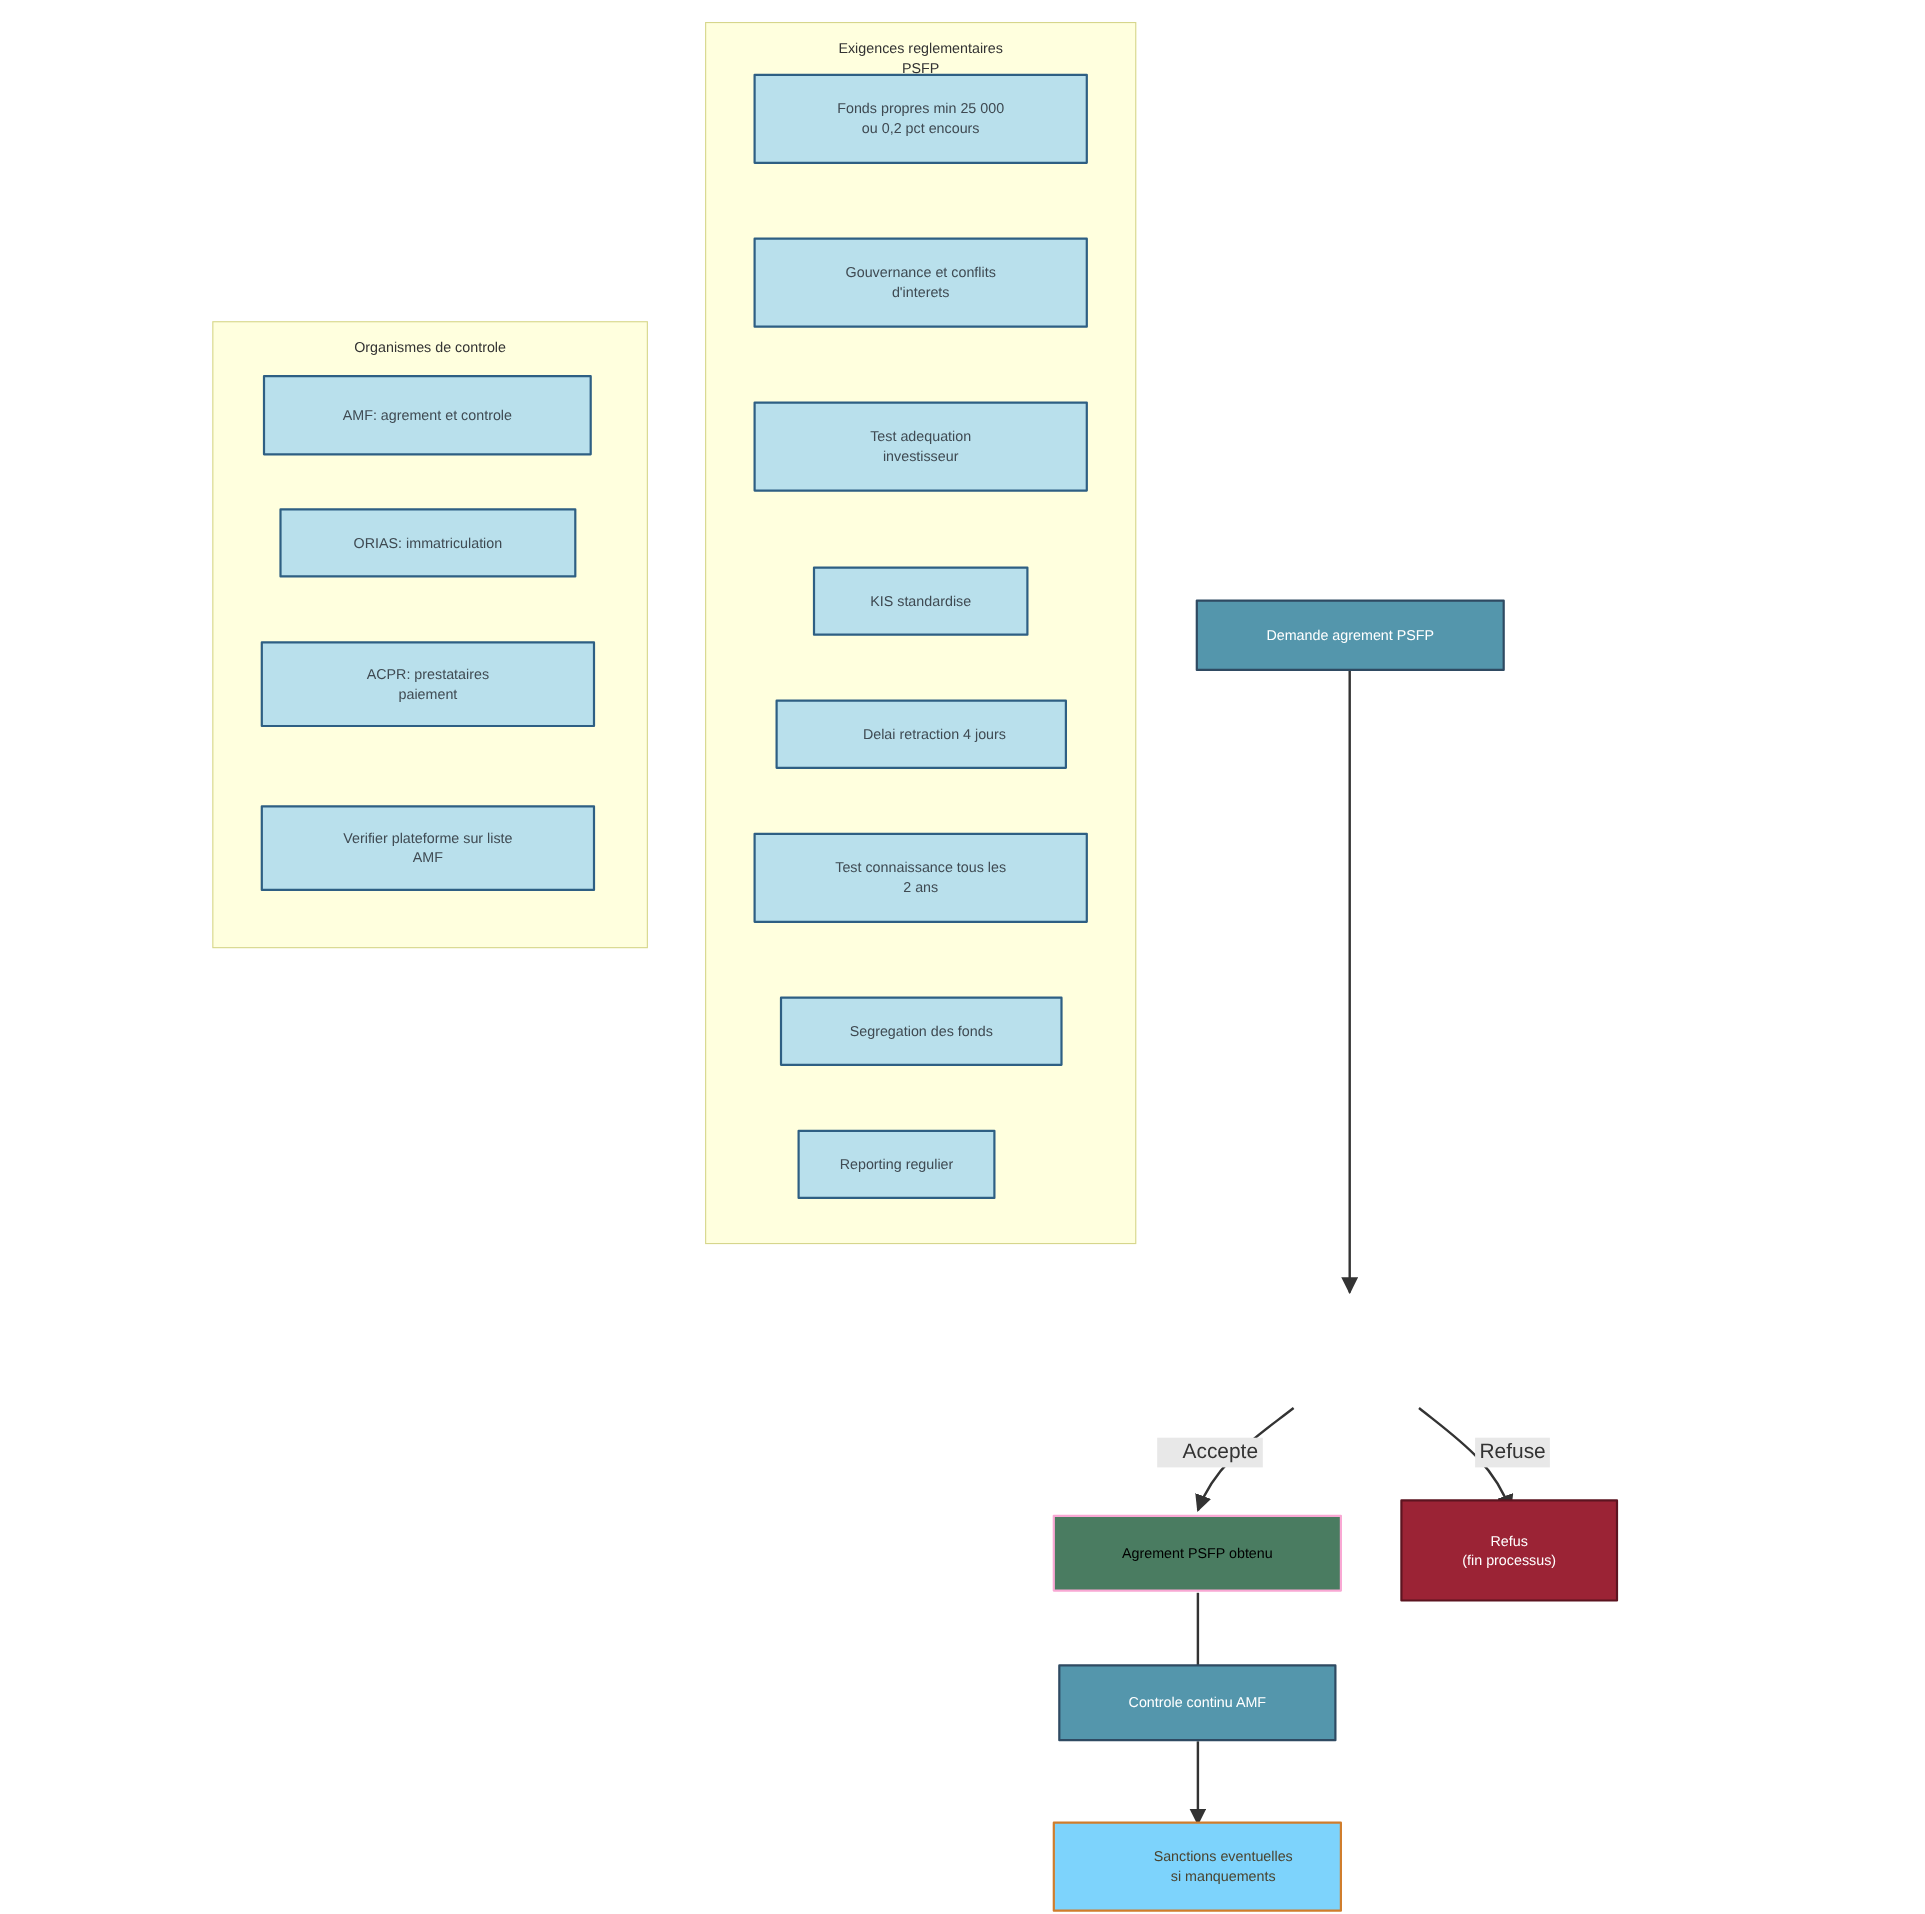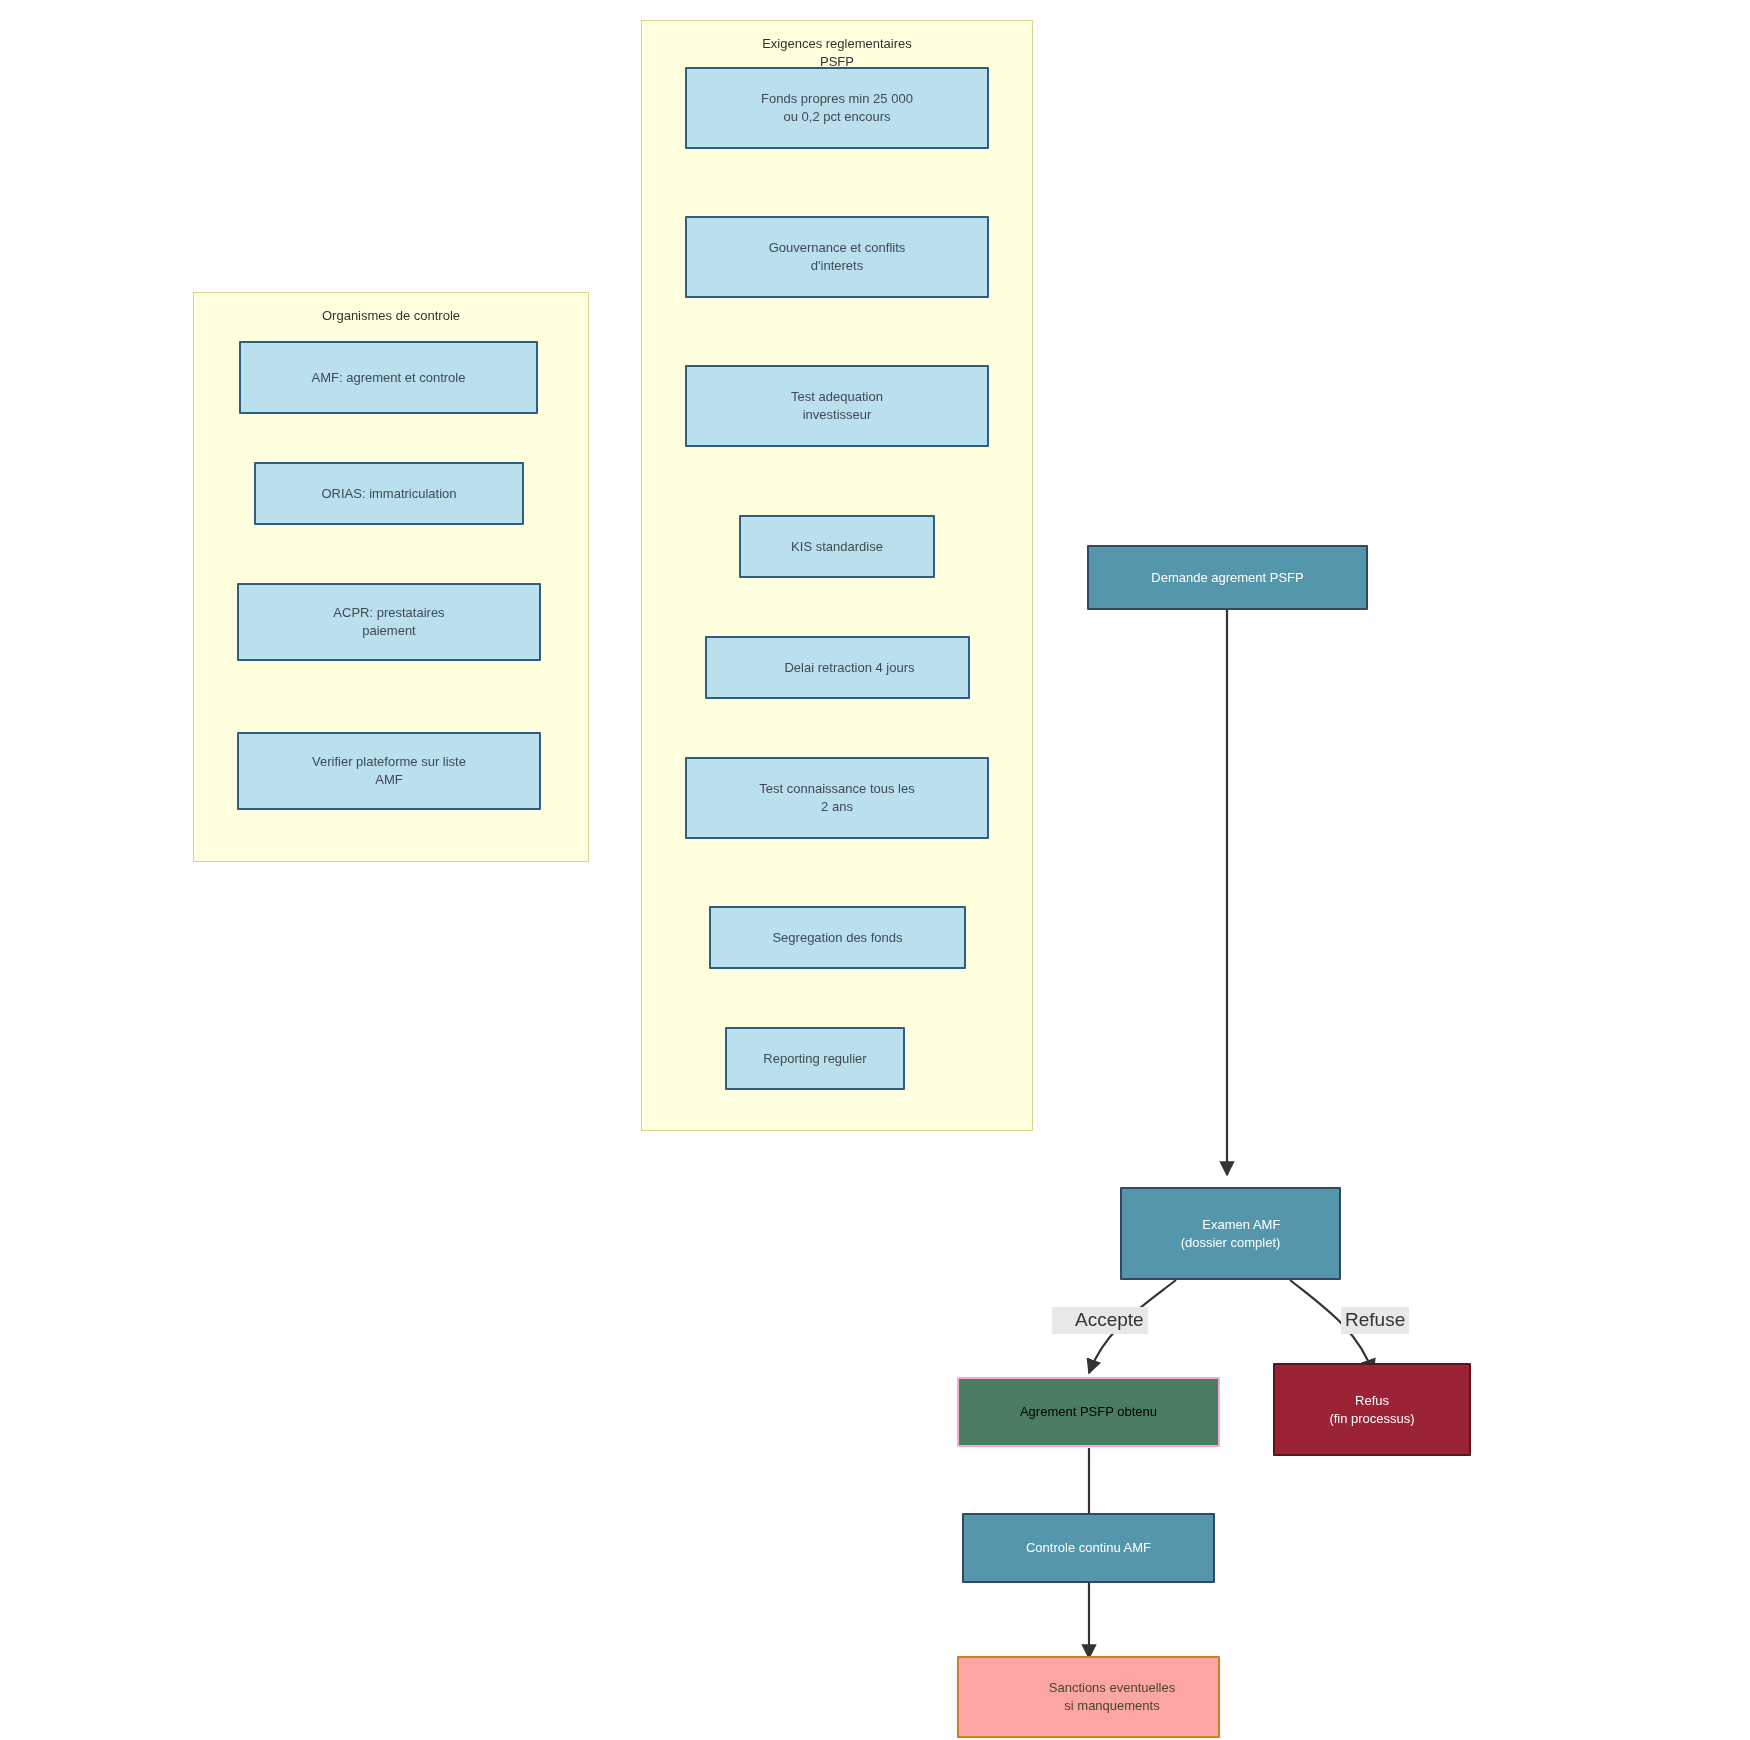--- a/index.html
+++ b/index.html
@@ -69,21 +69,21 @@
     background: #4a7c61;
     border: 2px solid #f9a8d4;
     color: #000000;
   }
   .node.danger {
     background: #9b2335;
     border: 2px solid #5c1420;
     color: #ffffff;
   }
   .node.warning {
-    background: #fca5a5;
+    background: #7dd3fc;
     border: 2px solid #d07d2c;
     color: #4a4430;
     padding-left: 47px;
   }
   
   .edge-label {
     position: absolute;
     background: #e8e8e8;
     color: #333333;
     font-size: 19px;
@@ -150,22 +150,20 @@
 
   <div class="node req" style="left:685px; top:757px; width:304px; height:82px;">Test connaissance tous les
 2 ans</div>
 
   <div class="node req" style="left:709px; top:906px; width:257px; height:63px;">Segregation des fonds</div>
 
   <div class="node req" style="left:725px; top:1027px; width:180px; height:63px;">Reporting regulier</div>
 
   <div class="node process" style="left:1087px; top:545px; width:281px; height:65px;">Demande agrement PSFP</div>
 
-  <div class="node process" style="left:1120px; top:1187px; width:221px; height:93px;">Examen AMF
-(dossier complet)</div>
 
   <div class="edge-label" style="left:1052px; top:1307px;padding-left:23px;">Accepte</div>
 
   <div class="edge-label" style="left:1341px; top:1307px;">Refuse</div>
 
   <div class="node success" style="left:957px; top:1377px; width:263px; height:70px;">Agrement PSFP obtenu</div>
 
   <div class="node danger" style="left:1273px; top:1363px; width:198px; height:93px;">Refus
 (fin processus)</div>
 

